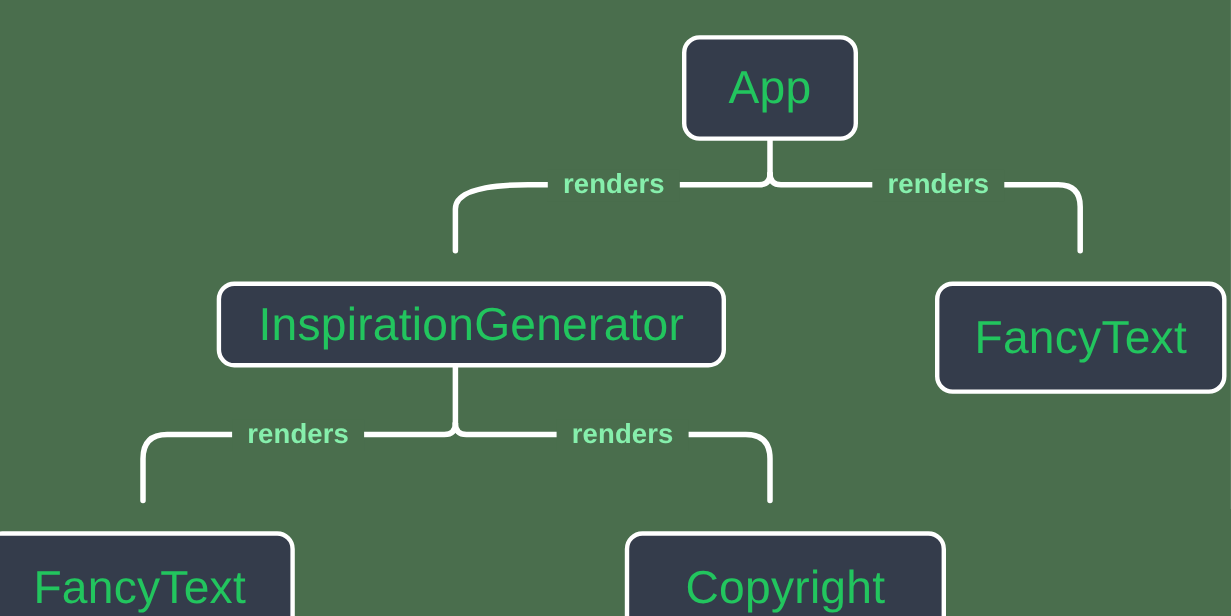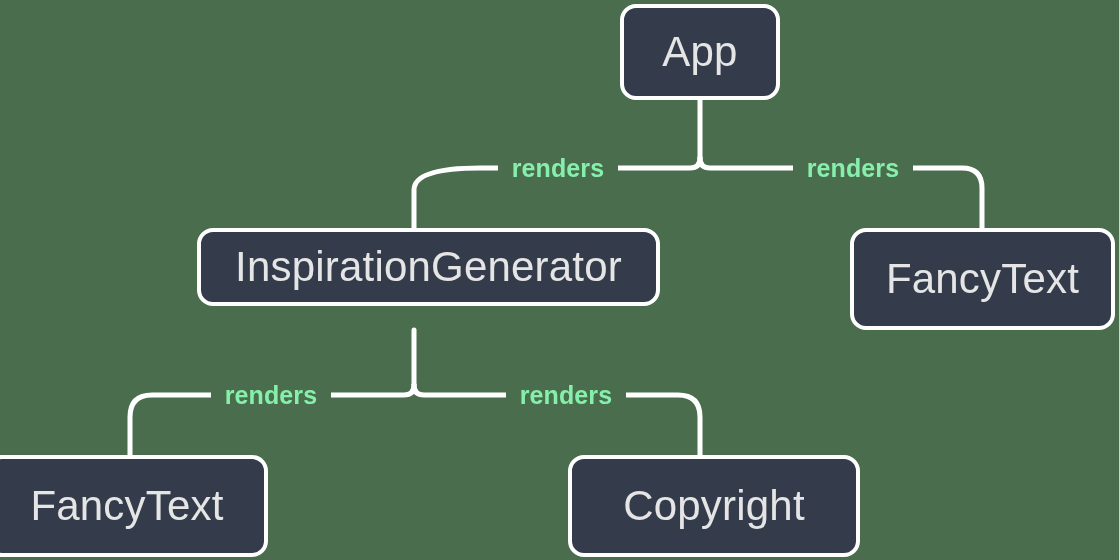--- a/index.html
+++ b/index.html
@@ -28,25 +28,26 @@
   }
   .node {
     position: absolute;
     box-sizing: border-box;
     background: #343c4b;
     border: 4px solid #ffffff;
     border-radius: 16px;
     display: flex;
     align-items: center;
     justify-content: center;
-    color: #e5e5e5;
+    color: #22c55e;
     font-size: 42px;
     font-weight: 400;
     letter-spacing: 0.2px;
     white-space: nowrap;
+    margin-top: 28px;
   }
   .edge-label {
     position: absolute;
     color: #86efac;
     font-size: 25px;
     font-weight: 700;
     letter-spacing: 0.1px;
     white-space: nowrap;
     transform: translate(-50%, -50%);
     line-height: 1;

